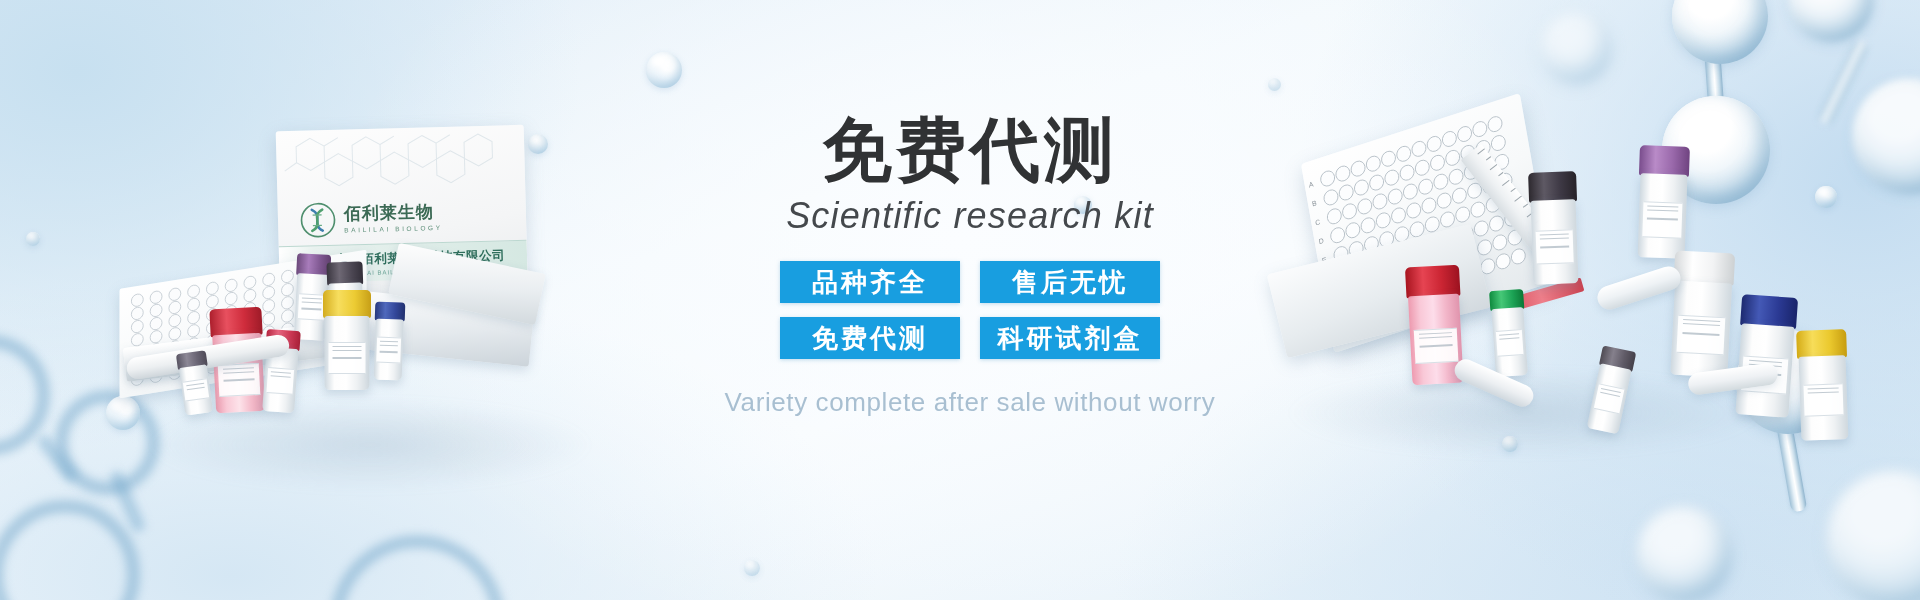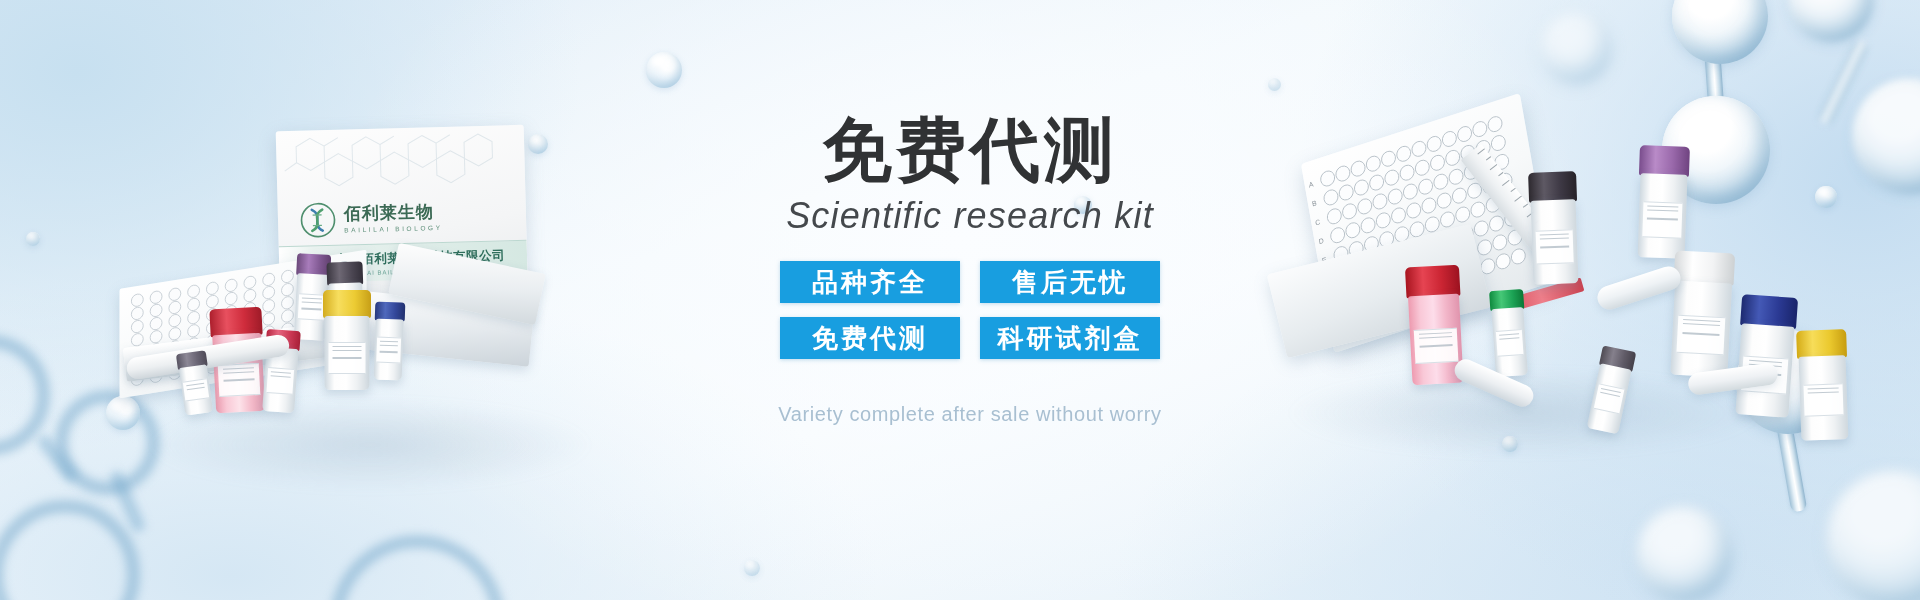--- a/index.html
+++ b/index.html
@@ -125,23 +125,23 @@
     font-size:26px;
     font-weight:bold;
     letter-spacing:3px;
     text-align:center;
     box-shadow:0 1px 4px rgba(20,120,180,0.25);
     cursor:pointer;
   }
 
   
   #taglines {
-    margin-top:42px;
+    margin-top:26px;
     color:#a8bfd1;
-    font-size:20px;
+    font-size:26px;
     line-height:1.32;
     letter-spacing:0.6px;
     white-space:nowrap;
   }
 
   
   .product-group { position:absolute; z-index:30; }
 
   
   #kit-box {

